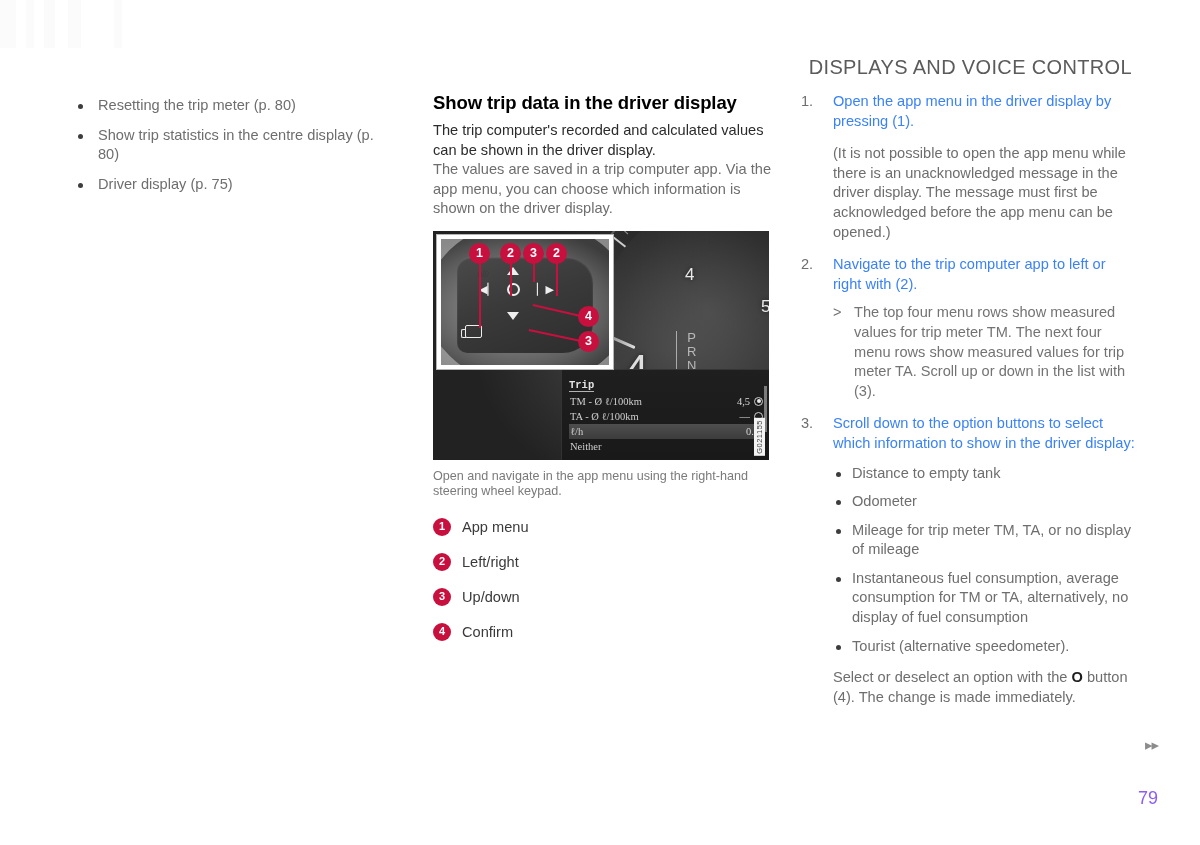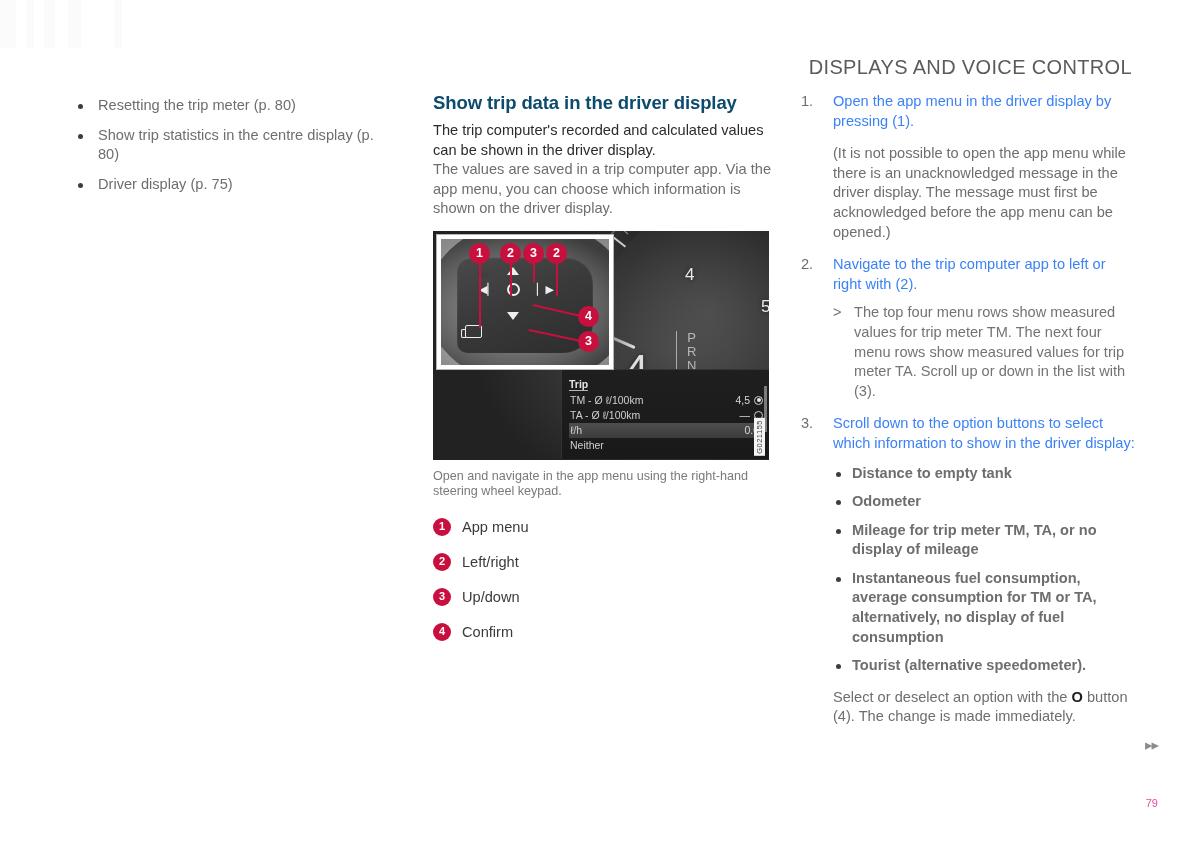--- a/index.html
+++ b/index.html
@@ -25,22 +25,22 @@
     letter-spacing: 0.35px;
     color: #5b5b5b;
     white-space: nowrap;
   }
 
   
   .page-number {
     position: absolute;
     right: 42px;
     bottom: 36px;
-    font-size: 11px;
-    color: #ec4899;
+    font-size: 18px;
+    color: #8b5cf6;
   }
   .continues-marker {
     position: absolute;
     right: 42px;
     bottom: 93px;
     font-size: 15px;
     color: #8c8c8c;
     letter-spacing: -1px;
     line-height: 1;
   }
@@ -67,21 +67,21 @@
     margin: 0 0 6px 0;
     font-size: 15.5px;
     font-weight: bold;
     color: #1d1d1d;
     letter-spacing: 0.1px;
   }
   h1.article-title {
     margin: 0 0 7px 0;
     font-size: 18.5px;
     font-weight: bold;
-    color: #0c4a6e;
+    color: #000000;
     letter-spacing: -0.1px;
     line-height: 1.2;
   }
   p.lead {
     margin: 0;
     font-size: 14.6px;
     line-height: 19.5px;
     color: #2b2b2b;
   }
   p.body {
@@ -166,21 +166,20 @@
     padding: 0;
     list-style: none;
   }
   ul.sub-bullets > li {
     position: relative;
     padding-left: 19px;
     margin-bottom: 9px;
     font-size: 14.6px;
     line-height: 19.6px;
     color: #6e6e6e;
-    font-weight: bold;
   }
   ul.sub-bullets > li::before {
     content: "";
     position: absolute;
     left: 3px;
     top: 8px;
     width: 5px;
     height: 5px;
     border-radius: 50%;
     background: #3d3d3d;
@@ -316,27 +315,29 @@
     box-sizing: border-box;
   }
   .trip-title {
     font-size: 10.5px;
     color: #e4e4e4;
     border-bottom: 1px solid rgba(230,230,230,0.75);
     display: inline-block;
     padding-bottom: 0px;
     margin-bottom: 2px;
     font-weight: bold;
+    font-family: Liberation Mono, monospace;
   }
   .trip-row {
     display: flex;
     align-items: center;
     height: 15px;
     font-size: 10.5px;
     color: #cfcfcf;
+    font-family: Liberation Serif, serif;
   }
   .trip-row.highlight {
     background: linear-gradient(180deg, #4e4e4e 0%, #3c3c3c 100%);
   }
   .trip-row .label { flex: 1; padding-left: 1px; white-space: nowrap; }
   .trip-row .value { padding-right: 4px; color: #d8d8d8; }
   .radio {
     width: 9px;
     height: 9px;
     border-radius: 50%;

